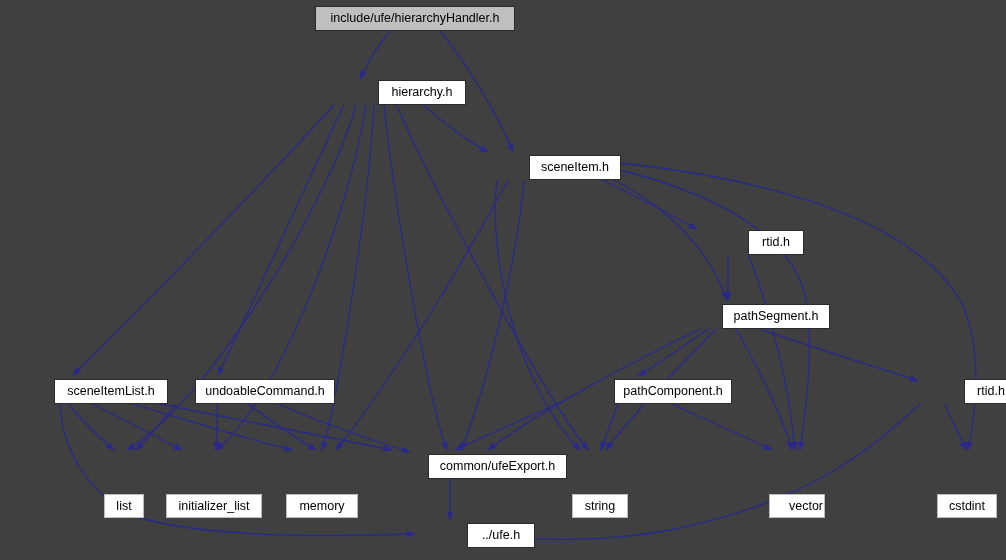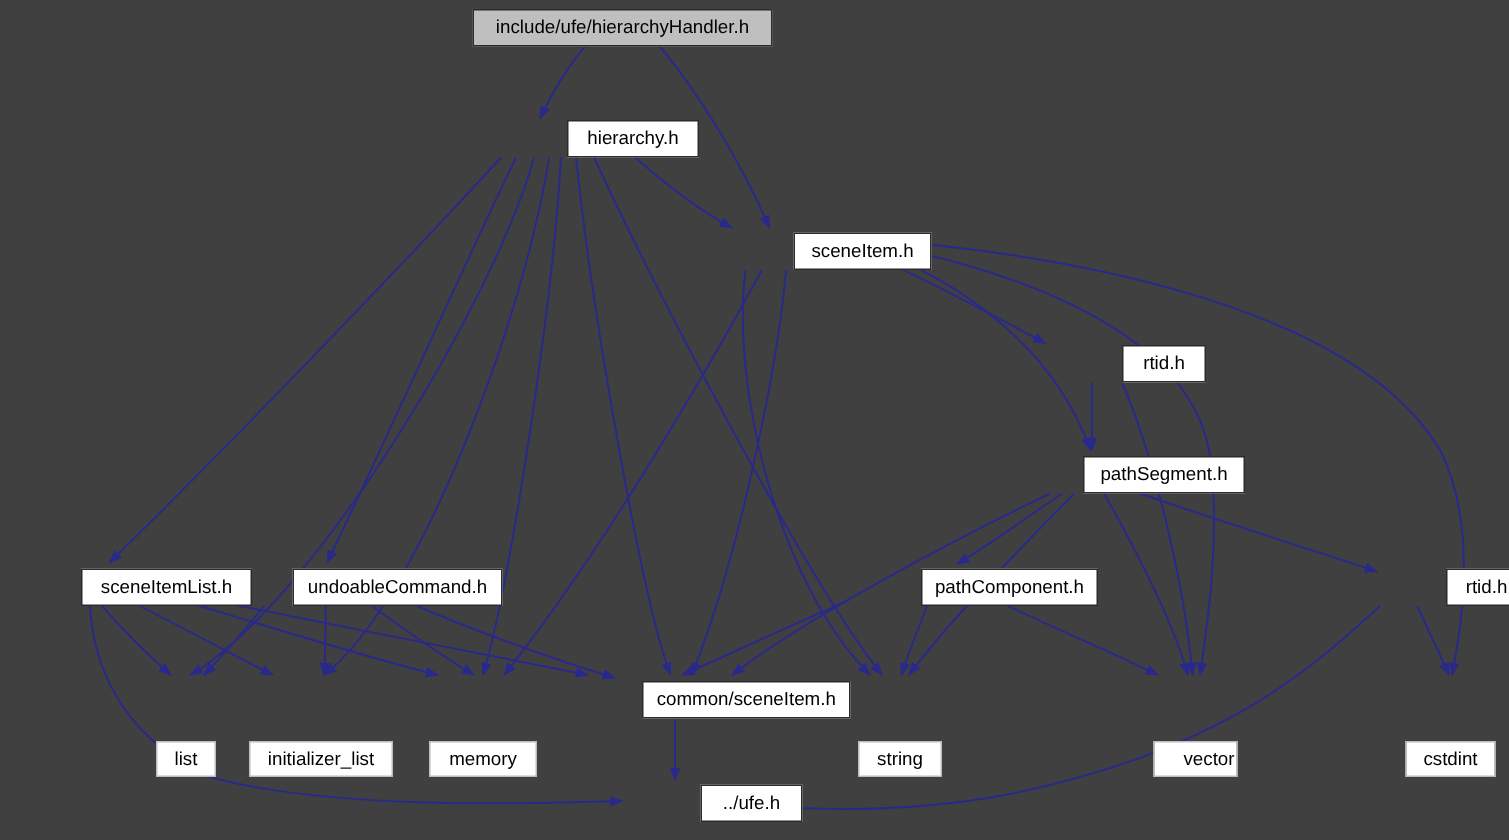--- a/index.html
+++ b/index.html
@@ -134,21 +134,21 @@
       <div class="node-box kind-system" style="left: 104px; top: 454px; width: 40px; height: 24px;">
         <span class="node-label">list</span>
       </div>
       <div class="node-box kind-system" style="left: 166px; top: 454px; width: 96px; height: 24px;">
         <span class="node-label">initializer_list</span>
       </div>
       <div class="node-box kind-system" style="left: 286px; top: 454px; width: 72px; height: 24px;">
         <span class="node-label">memory</span>
       </div>
       <div class="node-box kind-project" style="left: 380px; top: 454px; width: 139px; height: 25px;">
-        <span class="node-label">common/sceneItem.h</span>
+        <span class="node-label">common/ufeExport.h</span>
       </div>
       <div class="node-box kind-system" style="left: 572px; top: 454px; width: 56px; height: 24px;">
         <span class="node-label">string</span>
       </div>
       <div class="node-box kind-system" style="left: 769px; top: 454px; width: 56px; height: 24px; padding-left: 18px;">
         <span class="node-label">vector</span>
       </div>
       <div class="node-box kind-system" style="left: 937px; top: 454px; width: 60px; height: 24px;">
         <span class="node-label">cstdint</span>
       </div>

